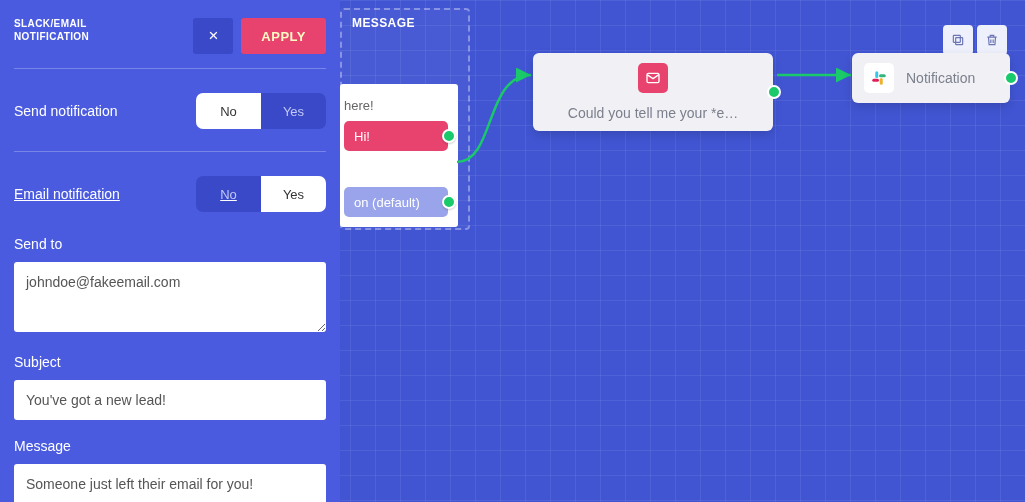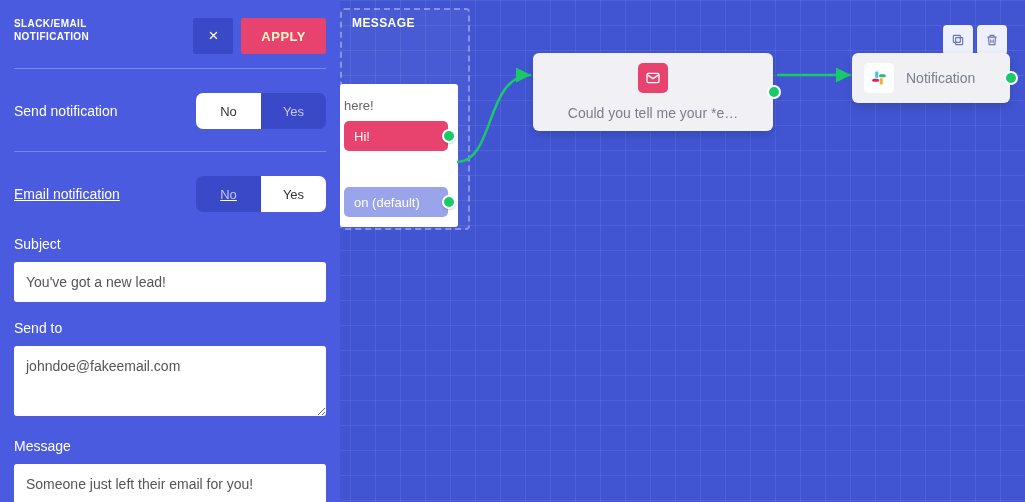--- a/index.html
+++ b/index.html
@@ -164,27 +164,27 @@
 
     <div class="toggle-row" style="border-bottom:none; padding-bottom:6px;text-decoration:underline;">
       <div class="toggle-label">Email notification</div>
       <div class="toggle">
         <div class="inactive">No</div>
         <div class="active">Yes</div>
       </div>
     </div>
 
     <div class="field-section">
-      <div class="field-label">Subject</div>
-      <input class="field-input" value="You've got a new lead!" style="">
+      <div class="field-label">Send to</div>
+      <textarea class="field-textarea" rows="2" style="">johndoe@fakeemail.com</textarea>
     </div>
 
     <div class="field-section">
-      <div class="field-label">Send to</div>
-      <textarea class="field-textarea" rows="2" style="">johndoe@fakeemail.com</textarea>
+      <div class="field-label">Subject</div>
+      <input class="field-input" value="You've got a new lead!" style="">
     </div>
 
     <div class="field-section">
       <div class="field-label">Message</div>
       <textarea class="field-textarea" rows="2" style="">Someone just left their email for you!</textarea>
     </div>
   </div>
 
 </div>
 

